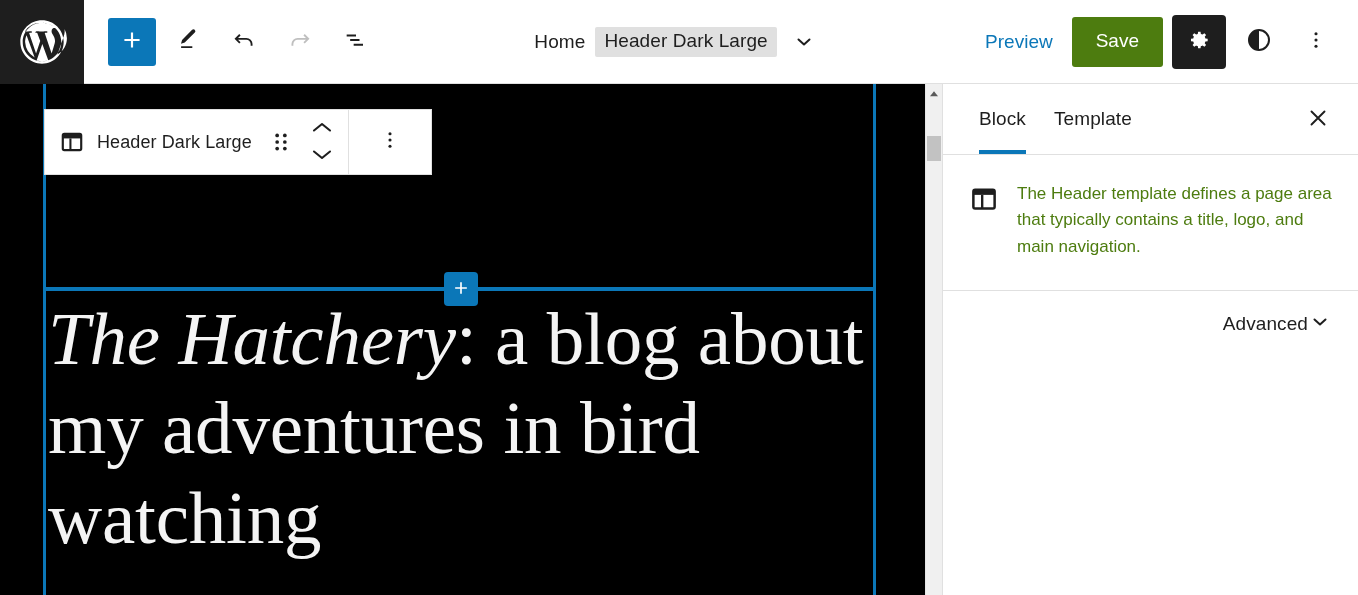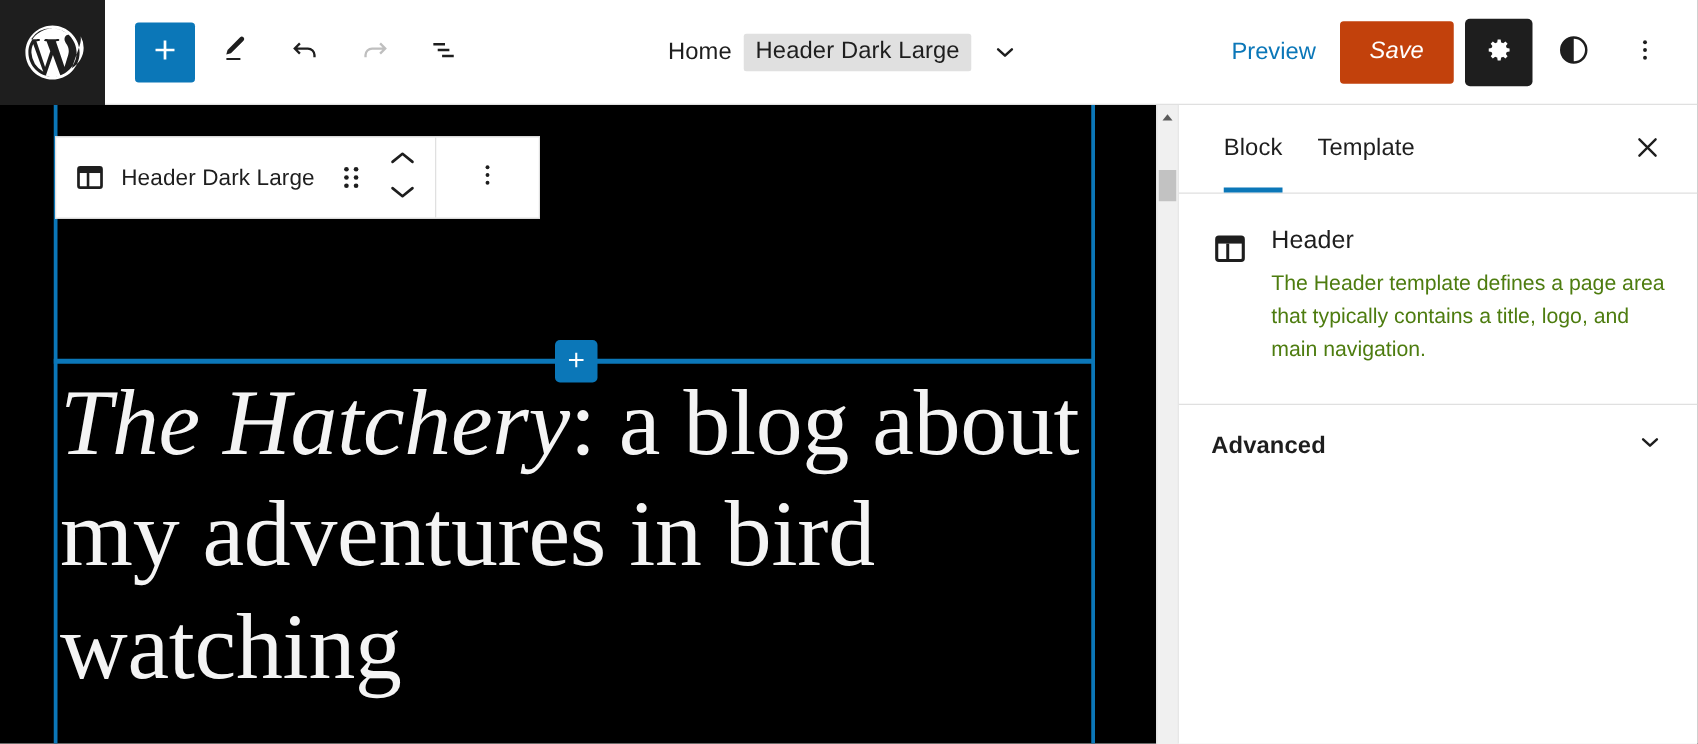--- a/index.html
+++ b/index.html
@@ -68,26 +68,25 @@
   .tb-right {
     display: flex; align-items: center; gap: 9px;
     padding-right: 18px;
   }
   .preview-link {
     font-size: 19px; color: #0b77b8; cursor: pointer;
     padding: 6px 10px; background: none; border: none;
     font-family: "Liberation Sans", sans-serif;
   }
   .save-btn {
-    background: #c2410c; color: #fff;
+    background: #4d7c0f; color: #fff;
     font-size: 19px;
     padding: 13px 24px 15px 24px;
     border: none; border-radius: 3px; cursor: pointer;
     font-family: "Liberation Sans", sans-serif;
-    font-style: italic;
   }
   .gear-btn {
     width: 54px; height: 54px;
     background: #1e1e1e; border-radius: 4px;
     display: flex; align-items: center; justify-content: center;
     border: none; cursor: pointer;
   }
   .icon-btn {
     width: 48px; height: 48px;
     display: flex; align-items: center; justify-content: center;
@@ -254,24 +253,23 @@
     font-size: 20px; color: #1e1e1e;
     margin-bottom: 10px; letter-spacing: 0.1px;
   }
   .sb-card-desc {
     font-size: 17px; color: #4d7c0f;
     line-height: 1.55;
     max-width: 330px;
   }
   .sb-panel {
     height: 66px; padding: 0 26px;
-    display: flex; align-items: center; justify-content: space-between;
+    display: flex; align-items: center; justify-content: flex-end;
     cursor: pointer;
     border-bottom: 1px solid transparent;
-    font-weight: bold;
   }
   .sb-panel-title { font-size: 19px; color: #1e1e1e; letter-spacing: 0.1px; }
 </style>
 </head>
 <body>
 
 <div id="app">
 
   <div class="topbar">
 
@@ -461,21 +459,20 @@
 
     <div class="sb-card">
       <span class="sb-card-icon">
         <svg width="30" height="30" viewBox="0 0 24 24" aria-hidden="true">
           <rect x="3.5" y="4.5" width="17" height="15" rx="1.4" fill="none" stroke="#1e1e1e" stroke-width="2"></rect>
           <rect x="3.5" y="4.5" width="17" height="4.2" fill="#1e1e1e"></rect>
           <rect x="9.6" y="8.7" width="1.9" height="10.8" fill="#1e1e1e"></rect>
         </svg>
       </span>
       <div>
-        <div class="sb-card-title">Header</div>
         <div class="sb-card-desc">The Header template defines a page area that typically contains a title, logo, and main navigation.</div>
       </div>
     </div>
 
     <div class="sb-panel">
       <span class="sb-panel-title">Advanced</span>
       <span>
         <svg width="24" height="24" viewBox="0 0 24 24" aria-hidden="true">
           <path fill="none" stroke="#1e1e1e" stroke-width="2" stroke-linecap="round" stroke-linejoin="round" d="m6.5 9.5 5.5 5 5.5-5"></path>
         </svg>

